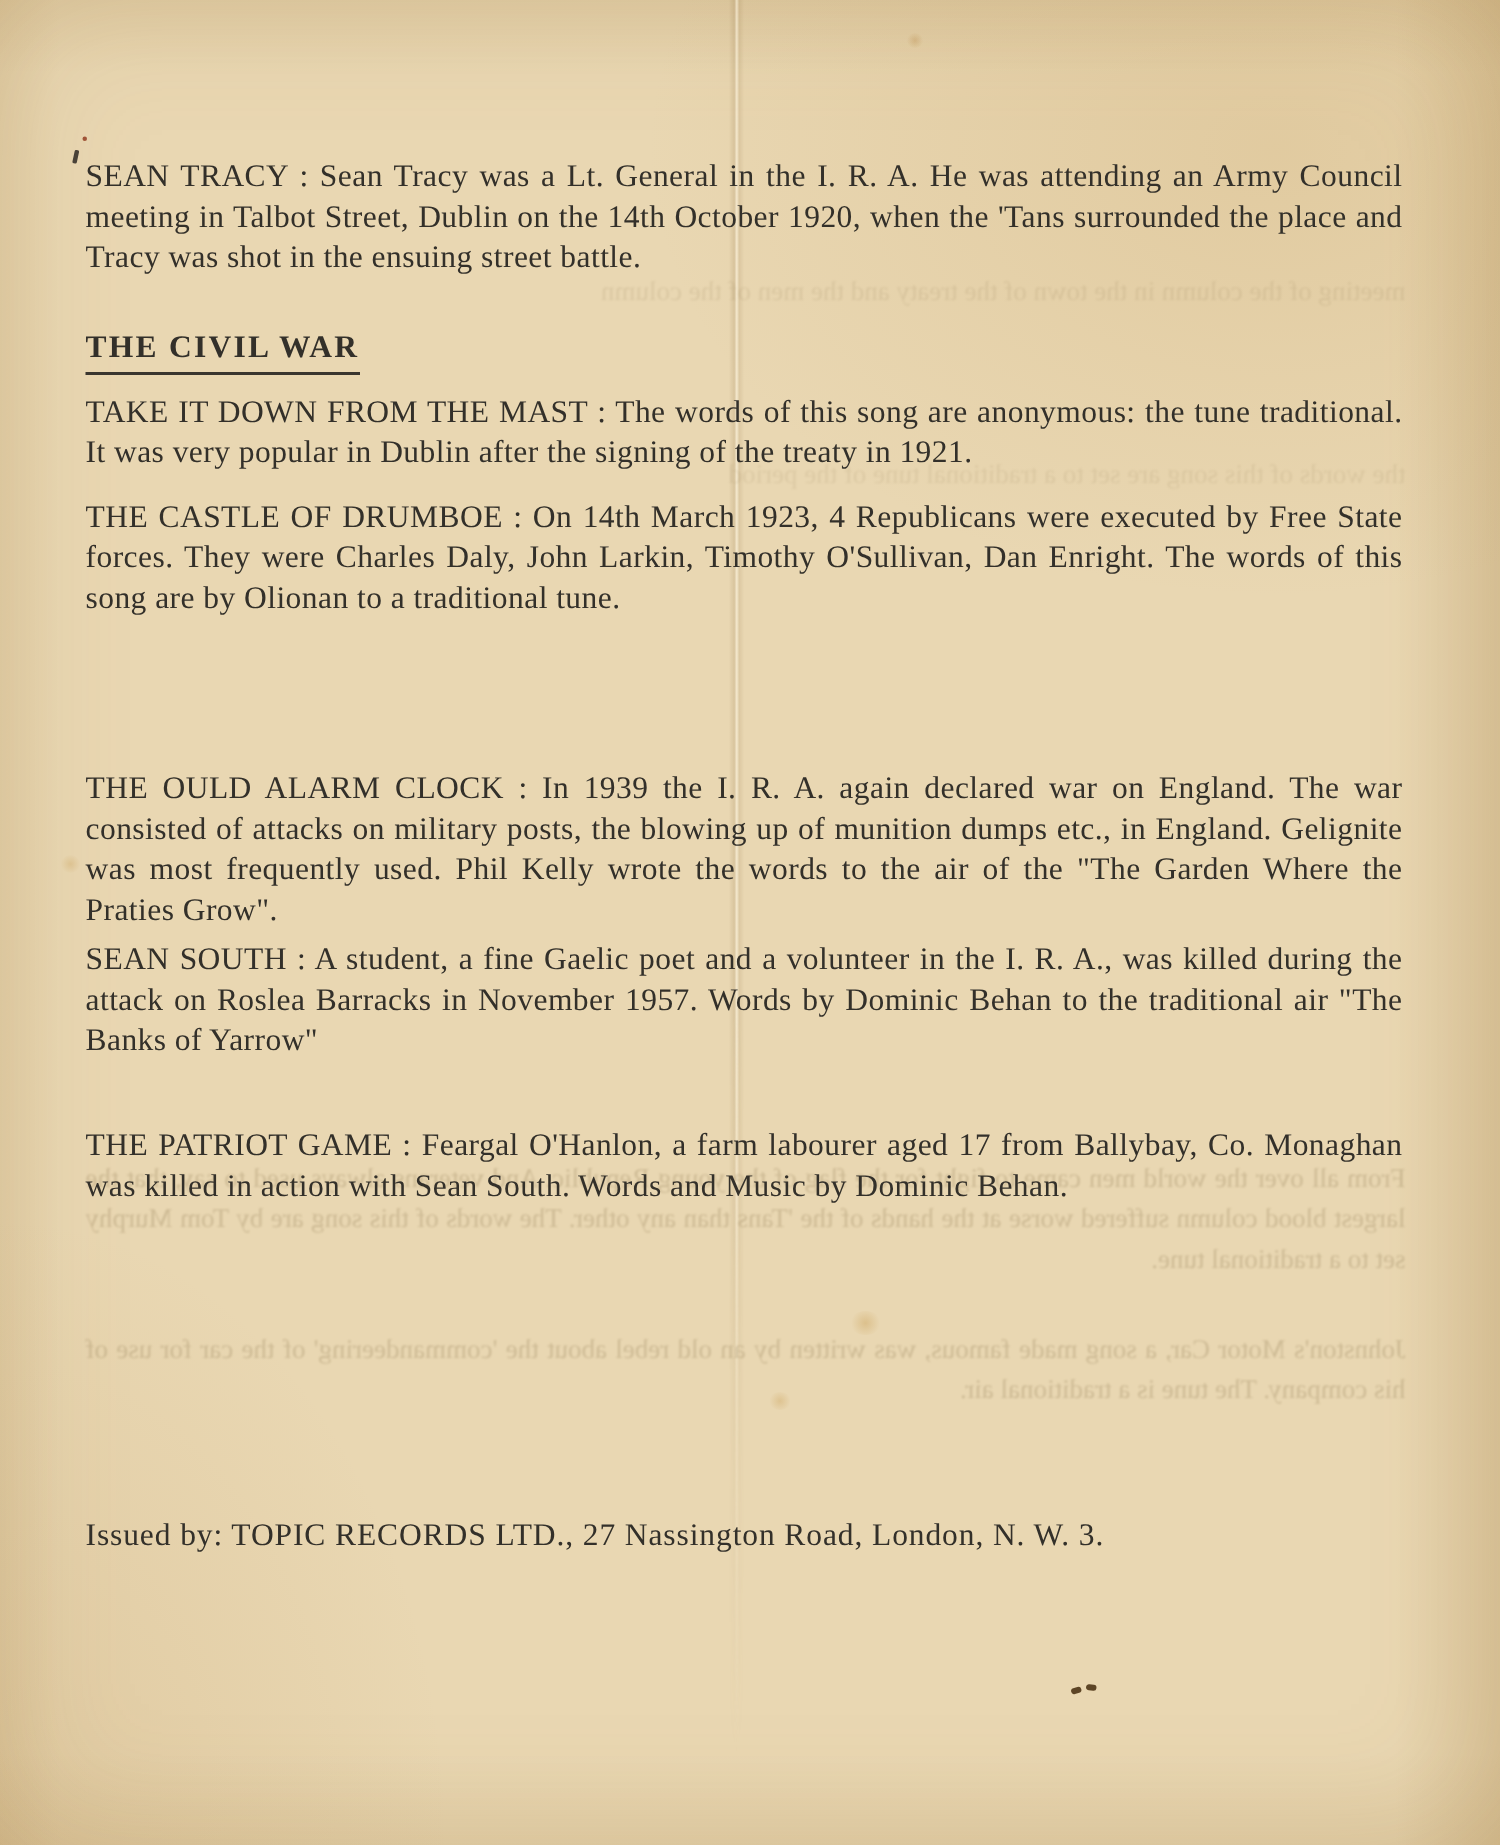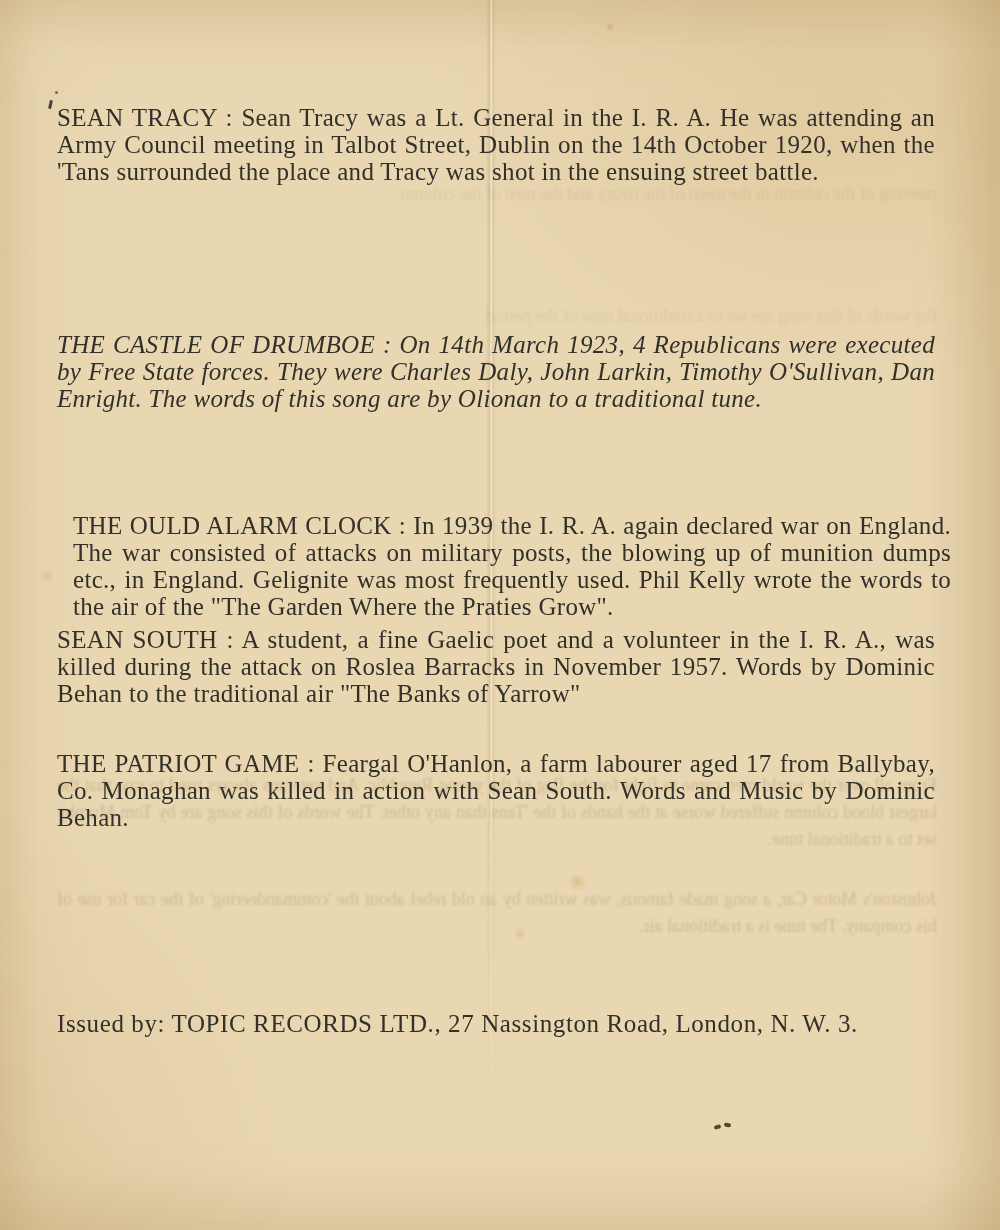--- a/index.html
+++ b/index.html
@@ -37,41 +37,41 @@
       rgba(130,98,50,0) 100%);
     -webkit-mask-image: linear-gradient(180deg, #000 0%, #000 55%, rgba(0,0,0,0.35) 75%, transparent 95%);
             mask-image: linear-gradient(180deg, #000 0%, #000 55%, rgba(0,0,0,0.35) 75%, transparent 95%);
     pointer-events: none;
   }
   .para, .heading, .footer {
     position: absolute;
     left: 57px;
     width: 878px;
     margin: 0;
-    font-size: 25px;
+    font-size: 21px;
     line-height: 27px;
     letter-spacing: 0.3px;
   }
   .para {
     text-align: justify;
     text-align-last: left;
   }
   .heading {
     width: auto;
     font-weight: bold;
     letter-spacing: 1.5px;
     border-bottom: 2.5px solid #3a362f;
     padding-bottom: 3px;
   }
   .p-sean-tracy  { top: 104px; }
   .h-civil-war   { top: 218px; }
   .p-take-it-down{ top: 261px; }
-  .p-castle      { top: 331px; font-style: italic; }
+  .p-castle      { top: 331px; }
   .p-merry       { top: 425px; }
-  .p-ould        { top: 512px; margin-left: 16px; }
+  .p-ould        { top: 512px; }
   .p-sean-south  { top: 626px; }
   .p-patriot     { top: 714px; margin-top: 36px; }
   .footer        { top: 1010px; letter-spacing: 0.6px; }
 
   .bleed {
     position: absolute;
     left: 57px;
     width: 880px;
     margin: 0;
     font-size: 18px;
@@ -139,21 +139,23 @@
   <p class="bleed b-top">meeting of the column in the town of the treaty and the men of the column</p>
   <p class="bleed b-mid">the words of this song are set to a traditional tune of the period</p>
   <p class="bleed b-main1">From all over the world men came to fight for the flag of the young Republic. And veterans always used to say, that the largest blood column suffered worse at the hands of the 'Tans than any other. The words of this song are by Tom Murphy set to a traditional tune.</p>
   <p class="bleed b-main2">Johnston's Motor Car, a song made famous, was written by an old rebel about the 'commandeering' of the car for use of his company. The tune is a traditional air.</p>
 
   <span class="tick"></span>
   <span class="tick-dot"></span>
 
   <p class="para p-sean-tracy">SEAN TRACY :  Sean Tracy was a Lt. General in the I. R. A.  He was attending an Army Council meeting in Talbot Street, Dublin on the 14th October 1920, when the 'Tans surrounded the place and Tracy was shot in the ensuing street battle.</p>
 
+  <h2 class="heading h-civil-war">THE CIVIL WAR</h2>
 
+  <p class="para p-take-it-down">TAKE IT DOWN FROM THE MAST :  The words of this song are anonymous: the tune traditional. It was very popular in Dublin after the signing of the treaty in 1921.</p>
 
   <p class="para p-castle">THE CASTLE OF DRUMBOE :  On 14th March 1923, 4 Republicans were executed by Free State forces.  They were Charles Daly, John Larkin, Timothy O'Sullivan, Dan Enright.  The words of this song are by Olionan to a traditional tune.</p>
 
 
   <p class="para p-ould">THE OULD ALARM CLOCK :  In 1939 the I. R. A. again declared war on England.  The war consisted of attacks on military posts, the blowing up of munition dumps etc., in England. Gelignite was most frequently used.  Phil Kelly wrote the words to the air of the "The Garden Where the Praties Grow".</p>
 
   <p class="para p-sean-south">SEAN SOUTH :  A student, a fine Gaelic poet and a volunteer in the I. R. A., was killed during the attack on Roslea Barracks in November 1957.  Words by Dominic Behan to the traditional air "The Banks of Yarrow"</p>
 
   <p class="para p-patriot">THE PATRIOT GAME :  Feargal O'Hanlon, a farm labourer aged 17 from Ballybay, Co. Monaghan was killed in action with Sean South.  Words and Music by Dominic Behan.</p>
 

